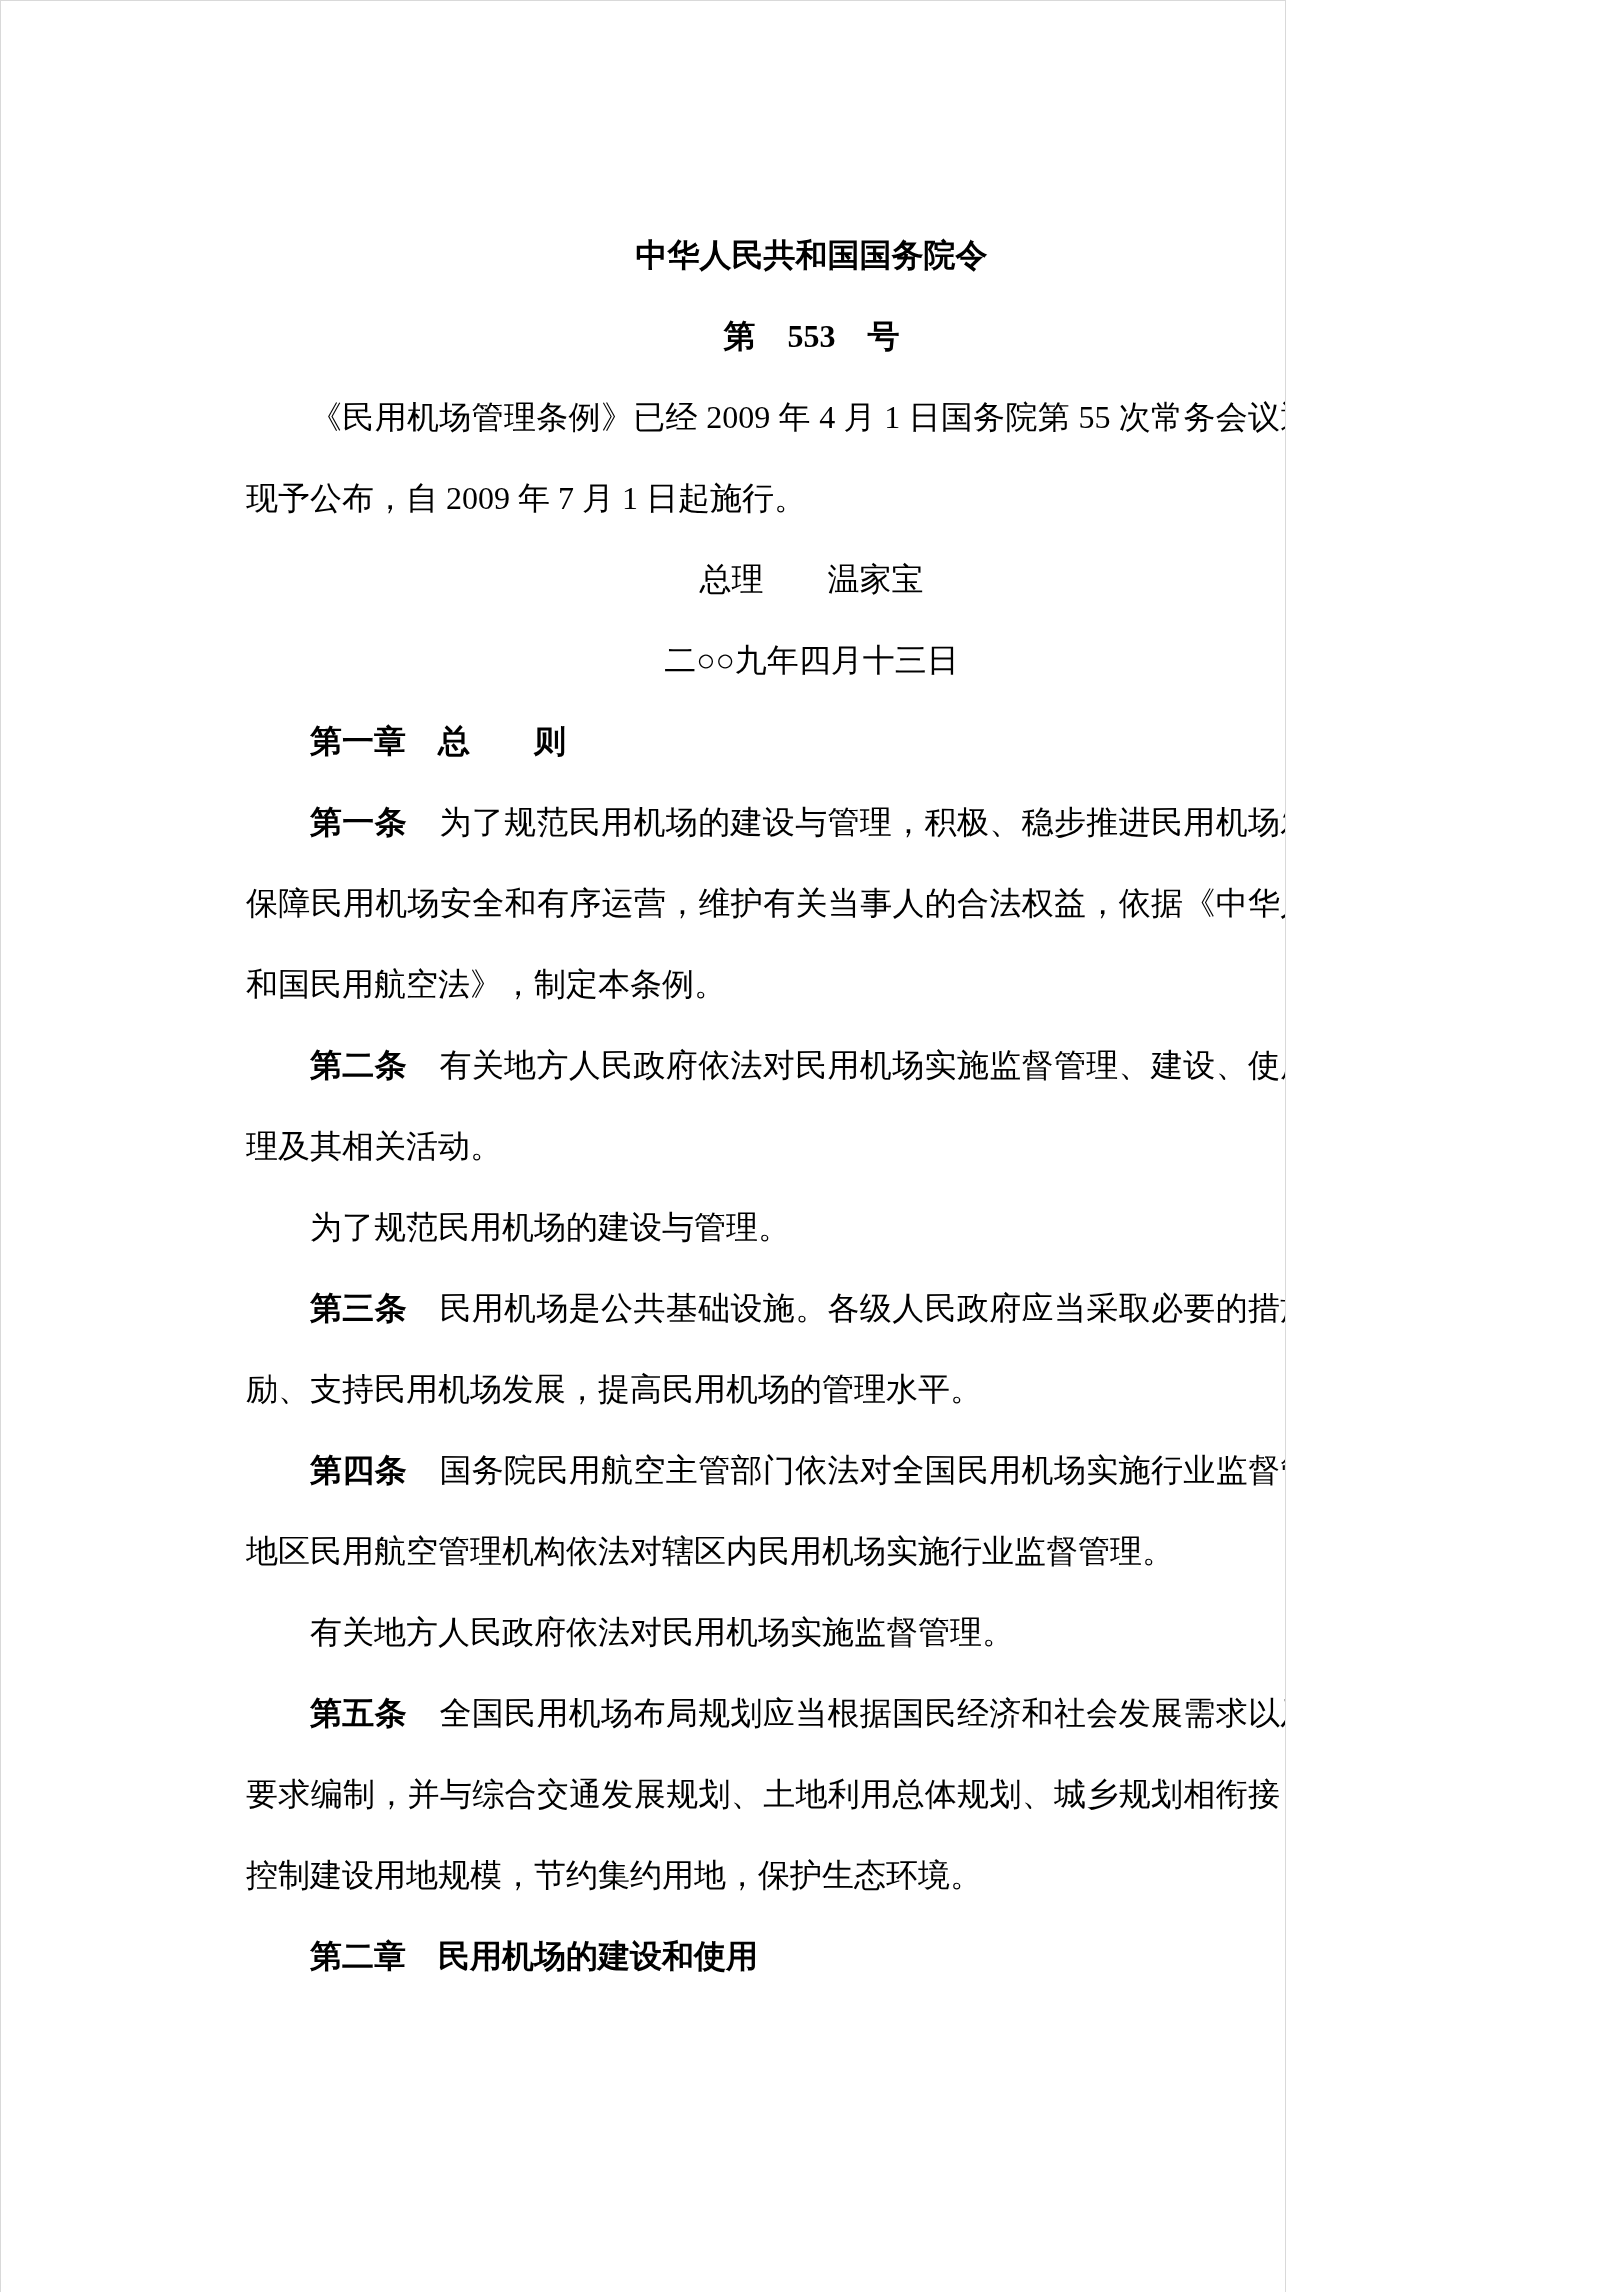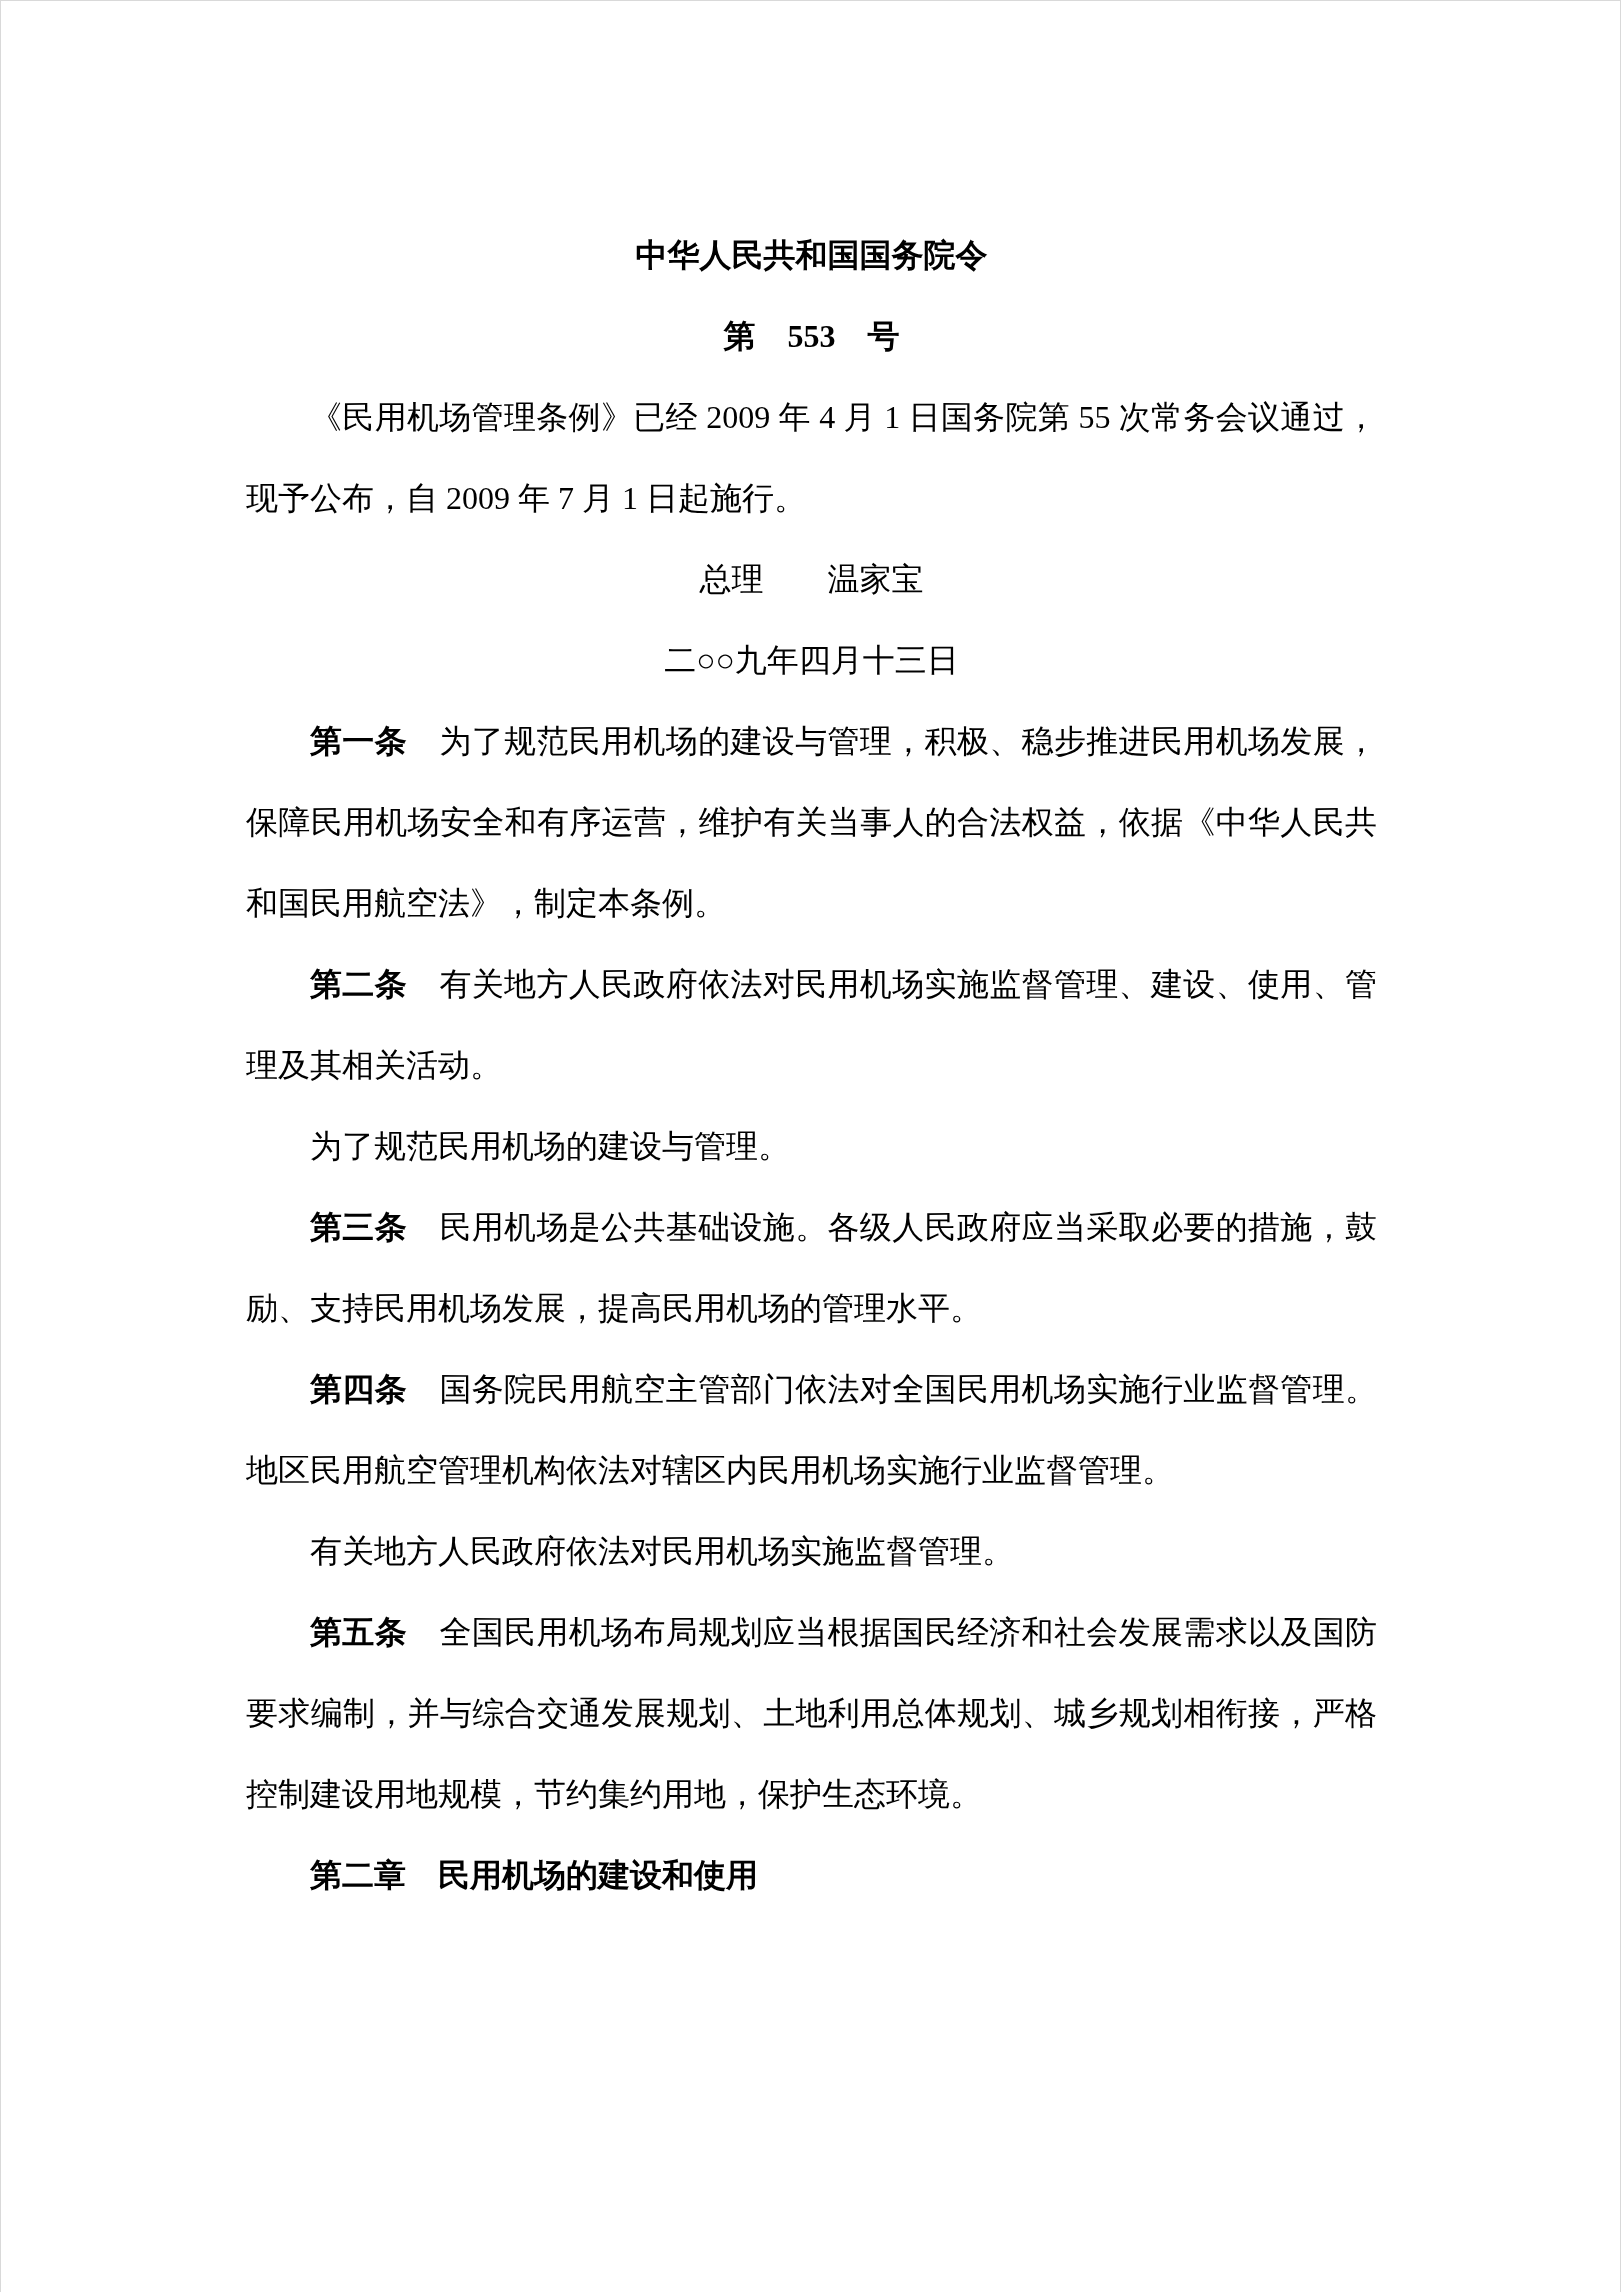--- a/index.html
+++ b/index.html
@@ -2,21 +2,21 @@
 <html><head>
 <meta charset="utf-8">
 <style>
   html, body {
     margin: 0;
     padding: 0;
     background: #ffffff;
   }
   .page {
     position: relative;
-    width: 1621px;
+    width: 1286px;
     height: 2293px;
     box-sizing: border-box;
     background: #ffffff;
     border: 1px solid #d9d9d9;
     font-family: "Liberation Serif", "DejaVu Serif", serif;
     color: #000000;
     overflow: hidden;
   }
   .content {
     position: absolute;
@@ -54,20 +54,21 @@
 </head>
 <body>
 
 <div class="page">
   <div class="content" id="doc-content">
       <p class="block title">中华人民共和国国务院令</p>
       <p class="block title">第　553　号</p>
       <p class="block body">《民用机场管理条例》已经 2009 年 4 月 1 日国务院第 55 次常务会议通过，现予公布，自 2009 年 7 月 1 日起施行。</p>
       <p class="block signature">总理　　温家宝</p>
       <p class="block signature">二○○九年四月十三日</p>
+      <p class="block chapter">第一章　总　　则</p>
       <p class="block article"><b>第一条</b>　<span>为了规范民用机场的建设与管理，积极、稳步推进民用机场发展，保障民用机场安全和有序运营，维护有关当事人的合法权益，依据《中华人民共和国民用航空法》，制定本条例。</span></p>
       <p class="block article"><b>第二条</b>　<span>有关地方人民政府依法对民用机场实施监督管理、建设、使用、管理及其相关活动。</span></p>
       <p class="block body">为了规范民用机场的建设与管理。</p>
       <p class="block article"><b>第三条</b>　<span>民用机场是公共基础设施。各级人民政府应当采取必要的措施，鼓励、支持民用机场发展，提高民用机场的管理水平。</span></p>
       <p class="block article"><b>第四条</b>　<span>国务院民用航空主管部门依法对全国民用机场实施行业监督管理。地区民用航空管理机构依法对辖区内民用机场实施行业监督管理。</span></p>
       <p class="block body">有关地方人民政府依法对民用机场实施监督管理。</p>
       <p class="block article"><b>第五条</b>　<span>全国民用机场布局规划应当根据国民经济和社会发展需求以及国防要求编制，并与综合交通发展规划、土地利用总体规划、城乡规划相衔接，严格控制建设用地规模，节约集约用地，保护生态环境。</span></p>
       <p class="block chapter">第二章　民用机场的建设和使用</p>
     </div>
 </div>

